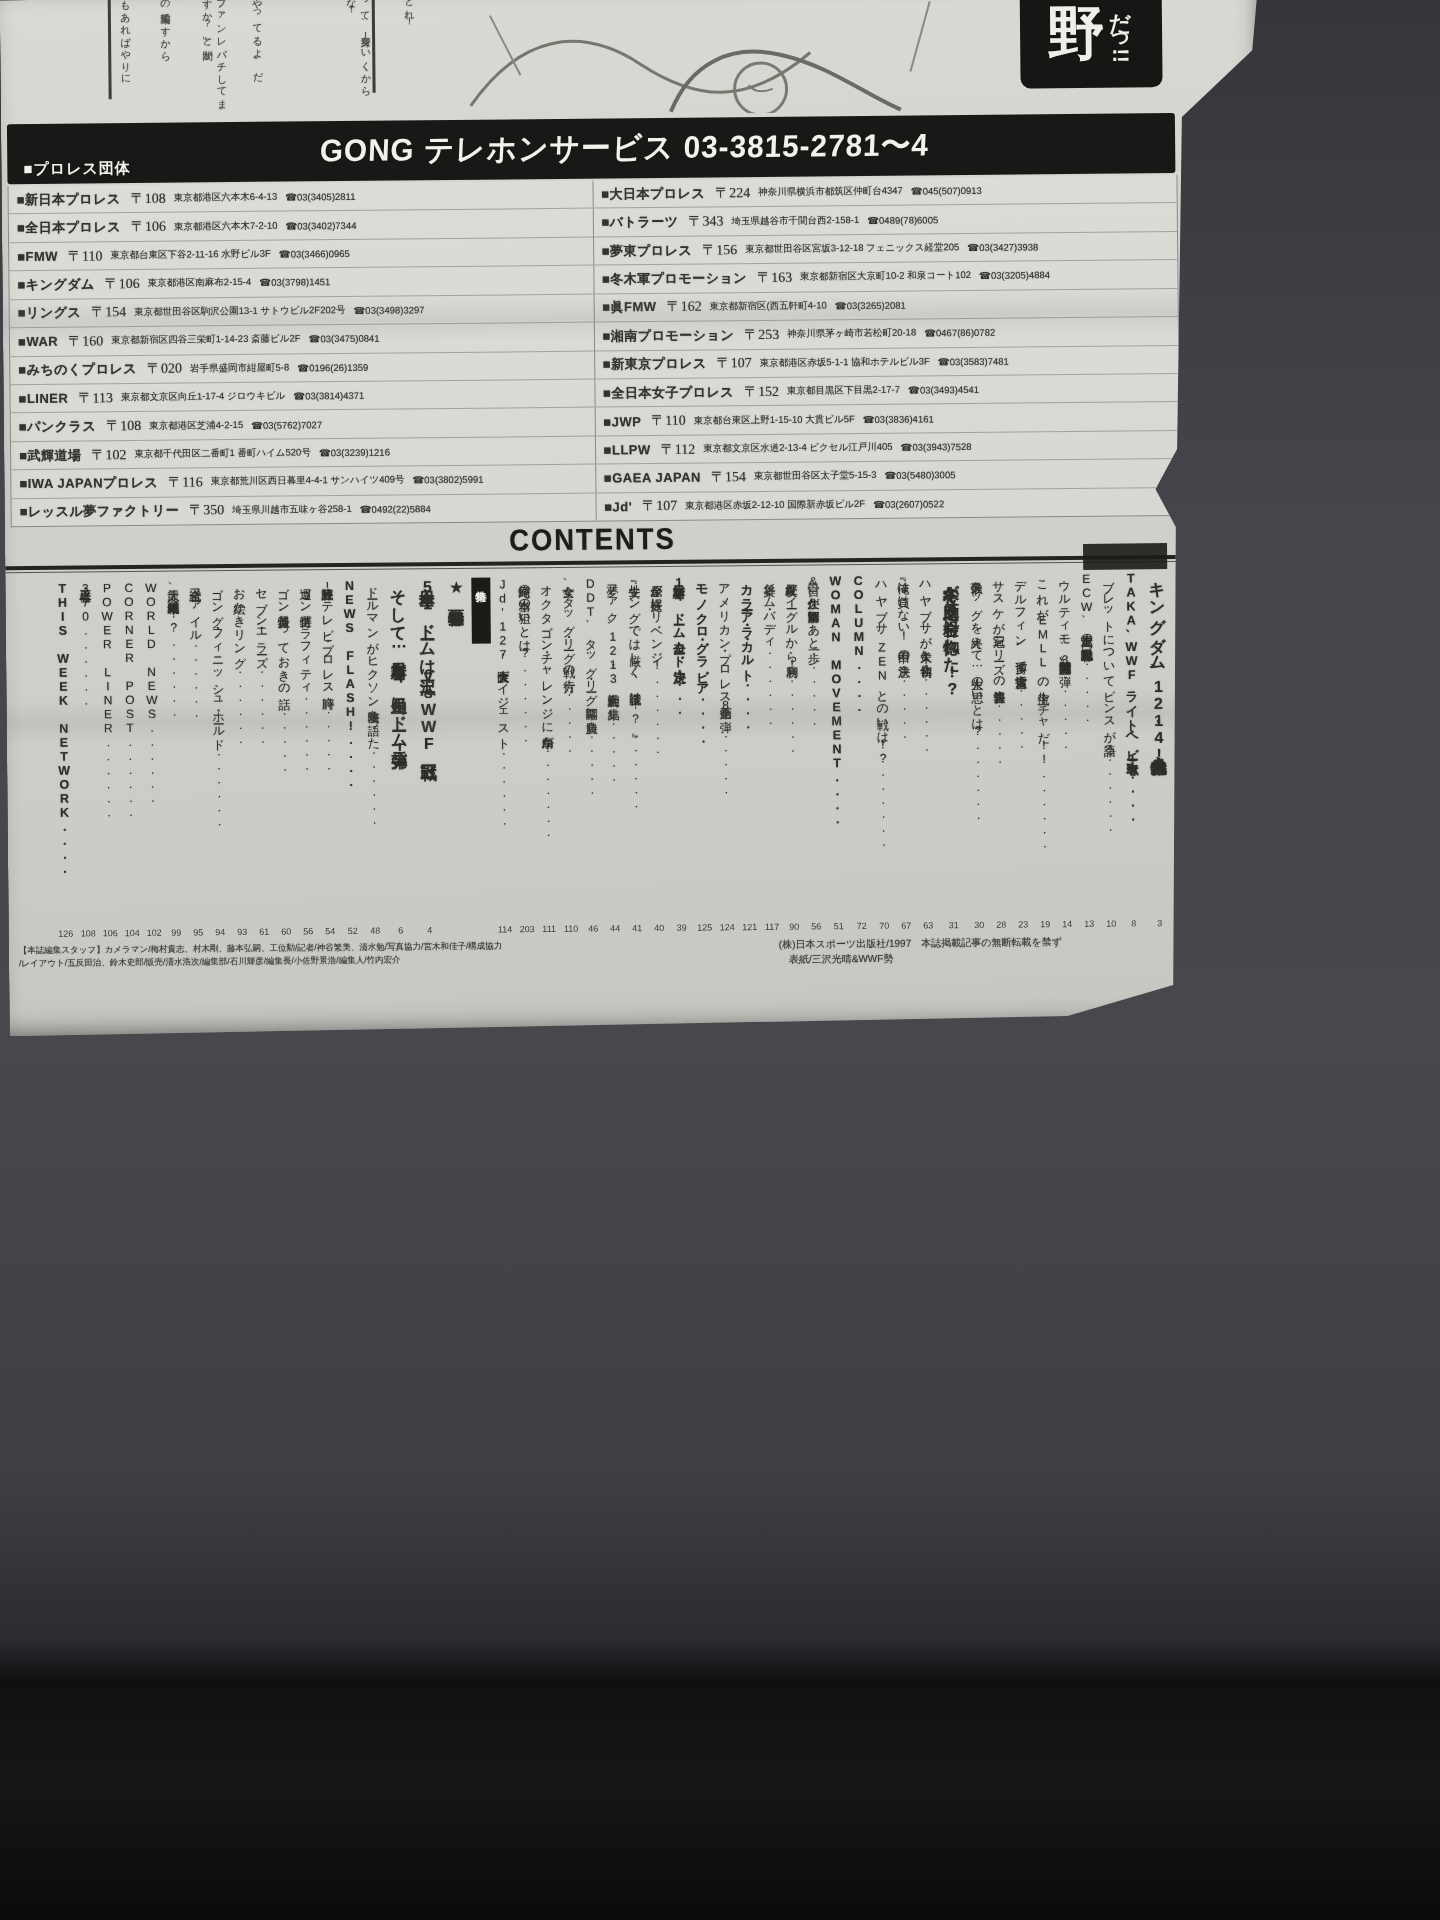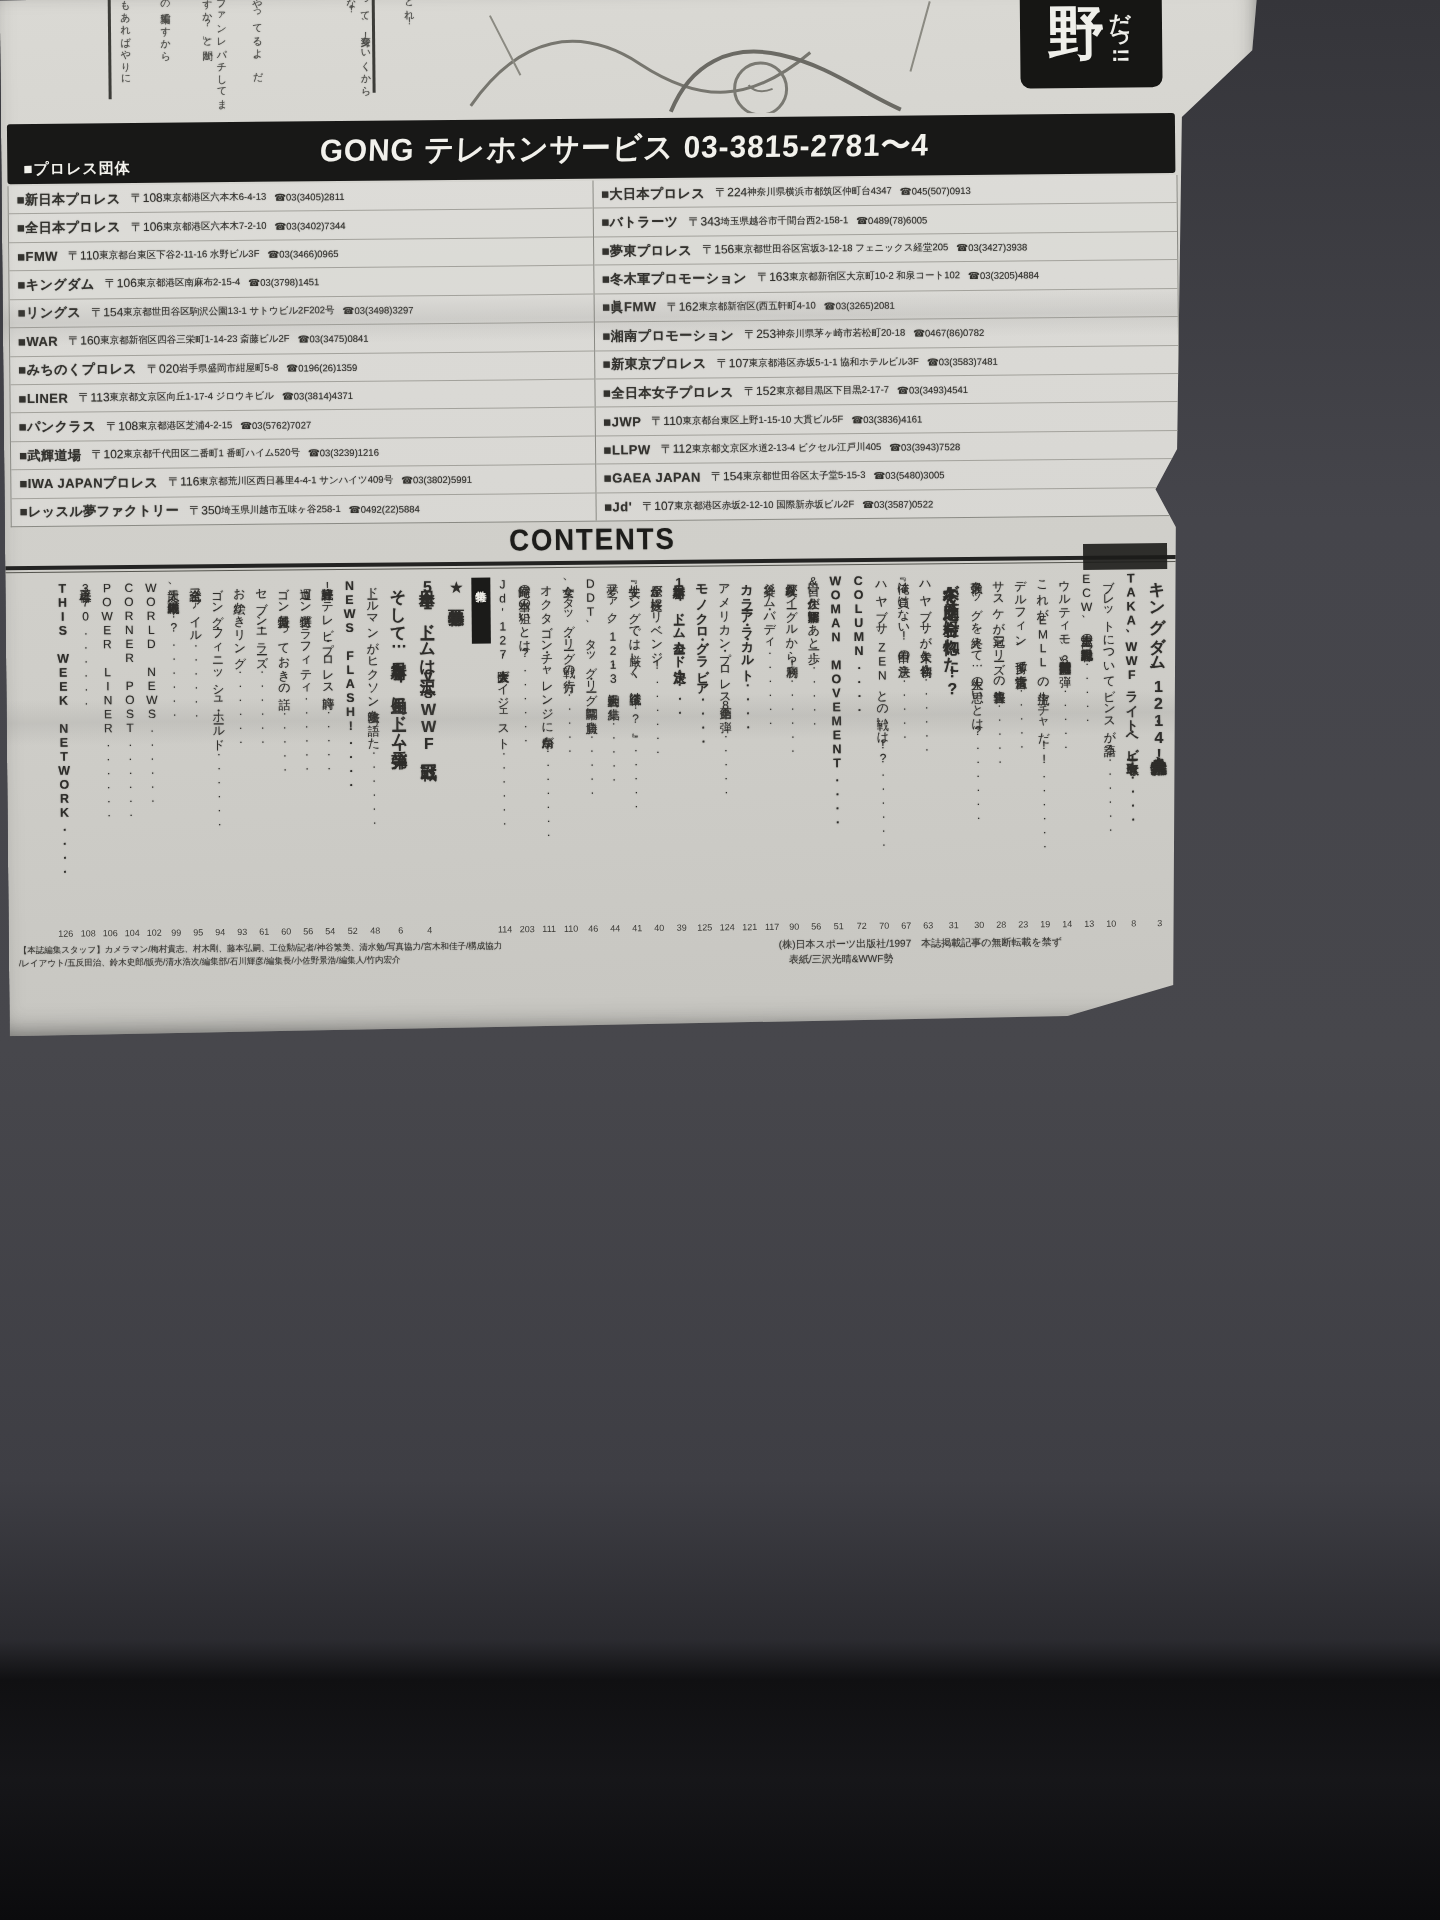--- a/index.html
+++ b/index.html
@@ -36,21 +36,21 @@
     transform:scaleX(.96) skewX(-3deg);white-space:nowrap;}
   
   .dir{position:absolute;top:186px;left:6px;width:1168px;height:340px;display:flex;
     border:1px solid #8a8a84;border-top:none;background:rgba(255,255,255,.18);}
   .dir-col{flex:1 1 50%;display:flex;flex-direction:column;}
   .dir-col.left{border-right:1px solid #8a8a84;}
   .dir-row{flex:1;display:flex;align-items:center;border-bottom:1px solid #a3a29c;
     padding:0 8px;white-space:nowrap;overflow:hidden;color:#33322e;}
   .dir-row:last-child{border-bottom:none;}
   .dir-row .nm{font-weight:bold;font-size:13px;letter-spacing:.5px;margin-right:10px;}
-  .dir-row .zp{font-size:12px;margin-right:0;}
+  .dir-row .zp{font-size:14px;margin-right:8px;font-family:Liberation Serif, serif;}
   .dir-row .ad{font-size:9.5px;margin-right:8px;}
   .dir-row .tl{font-size:9.5px;}
   
   .c-head{position:absolute;top:528px;left:0;width:1174px;text-align:center;}
   .c-head .word{display:inline-block;font-size:30px;font-weight:900;letter-spacing:2px;
     color:#1d1d1b;transform:scaleX(.92);}
   .c-rule{position:absolute;top:566px;left:0;width:1174px;height:4px;background:#232322;}
   .c-rule2{position:absolute;top:572px;left:0;width:1174px;height:1px;background:#55554f;}
   .smudge{position:absolute;top:554px;left:1078px;width:84px;height:26px;background:#1c1c1a;opacity:.9;}
   
@@ -248,21 +248,21 @@
         <div class="dir-row soft">
           <span class="nm">■GAEA JAPAN</span>
           <span class="zp">〒154</span>
           <span class="ad">東京都世田谷区太子堂5-15-3</span>
           <span class="tl">☎03(5480)3005</span>
         </div>
         <div class="dir-row soft">
           <span class="nm">■Jd'</span>
           <span class="zp">〒107</span>
           <span class="ad">東京都港区赤坂2-12-10 国際新赤坂ビル2F</span>
-          <span class="tl">☎03(3587)0522</span>
+          <span class="tl">☎03(2607)0522</span>
         </div>
       </div>
   </div>
 
   <div class="c-head">
     <span class="word soft">CONTENTS</span>
   </div>
   <div class="c-rule"></div>
   <div class="c-rule2"></div>
   <div class="smudge"></div>

